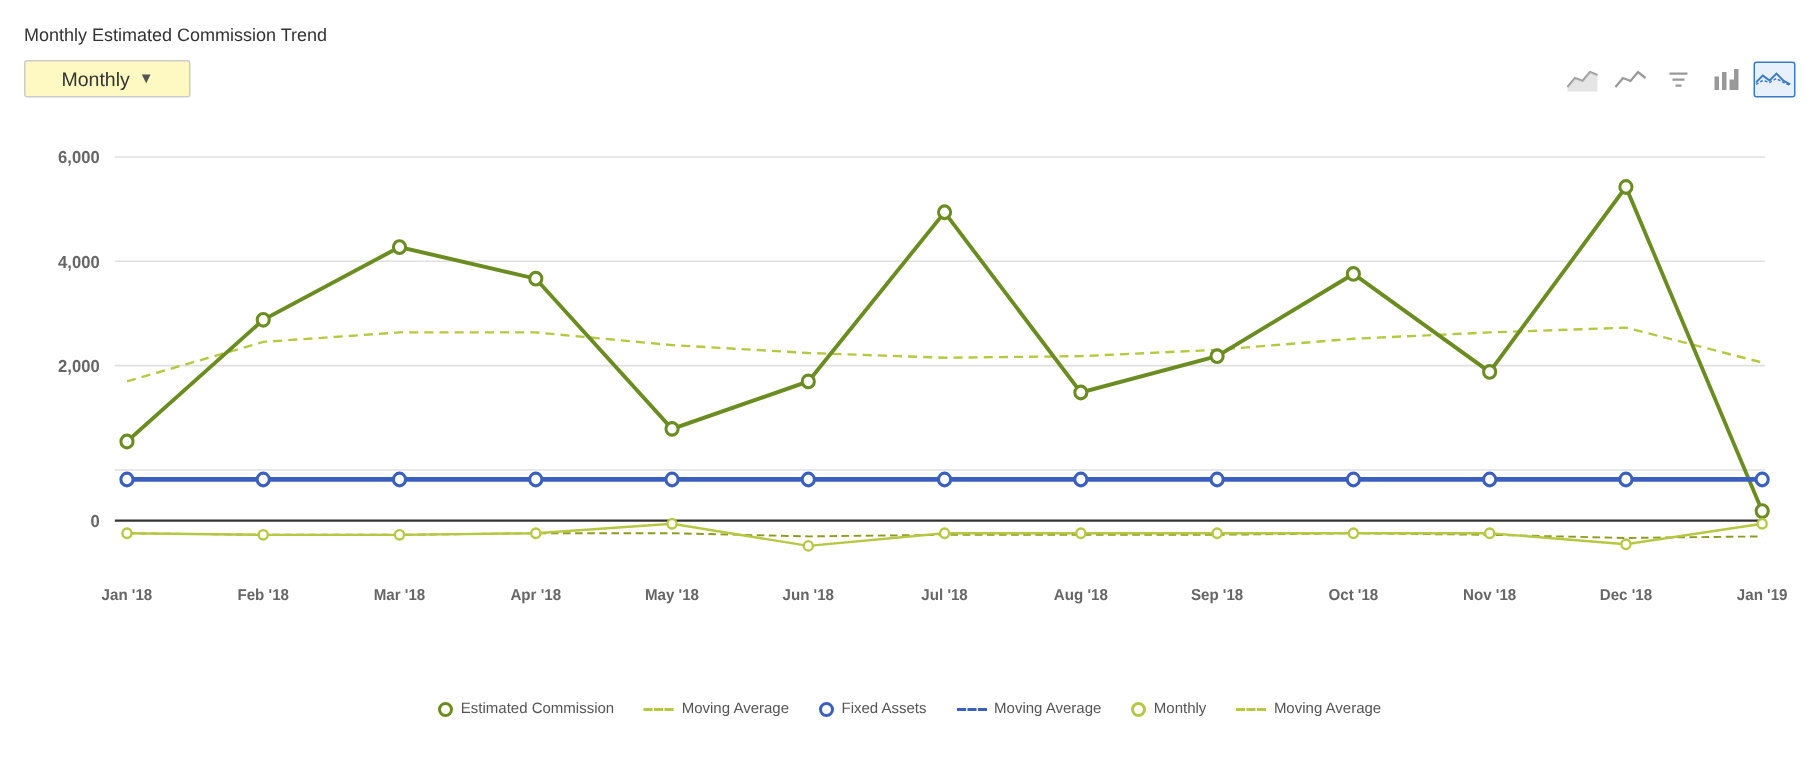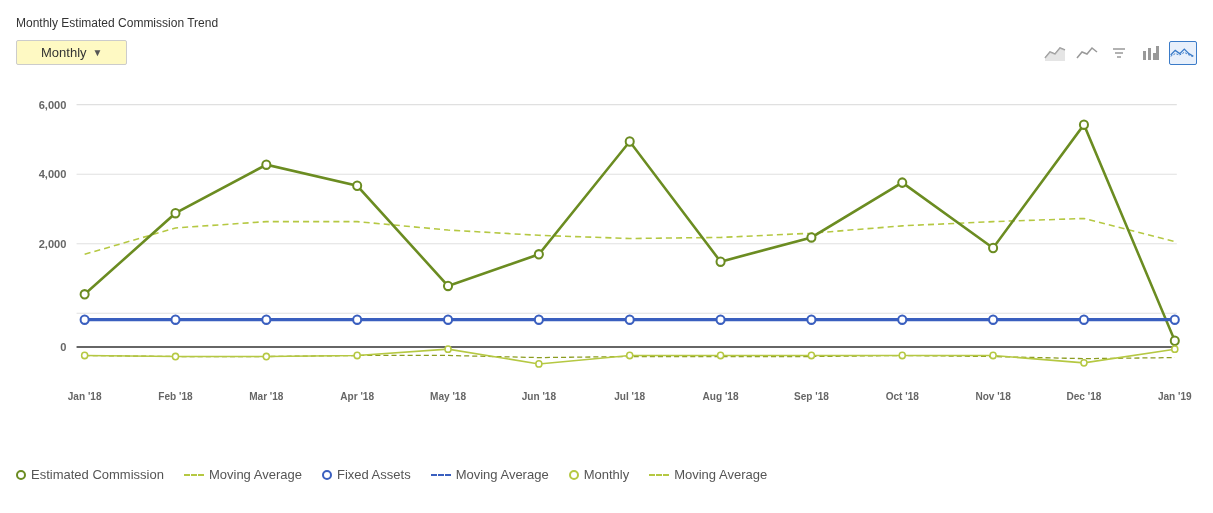--- a/index.html
+++ b/index.html
@@ -67,24 +67,24 @@
       height: 390px;
       margin-top: 4px;
       font-weight: bold;
     }
     svg.chart {
       width: 100%;
       height: 100%;
     }
     .legend {
       display: flex;
-      justify-content: flex-start;
+      justify-content: center;
       gap: 20px;
       margin-top: 4px;
-      font-size: 13px;
+      font-size: 10px;
       color: #555;
     }
     .legend-item {
       display: flex;
       align-items: center;
       gap: 5px;
     }
     .legend-circle {
       width: 10px;
       height: 10px;

